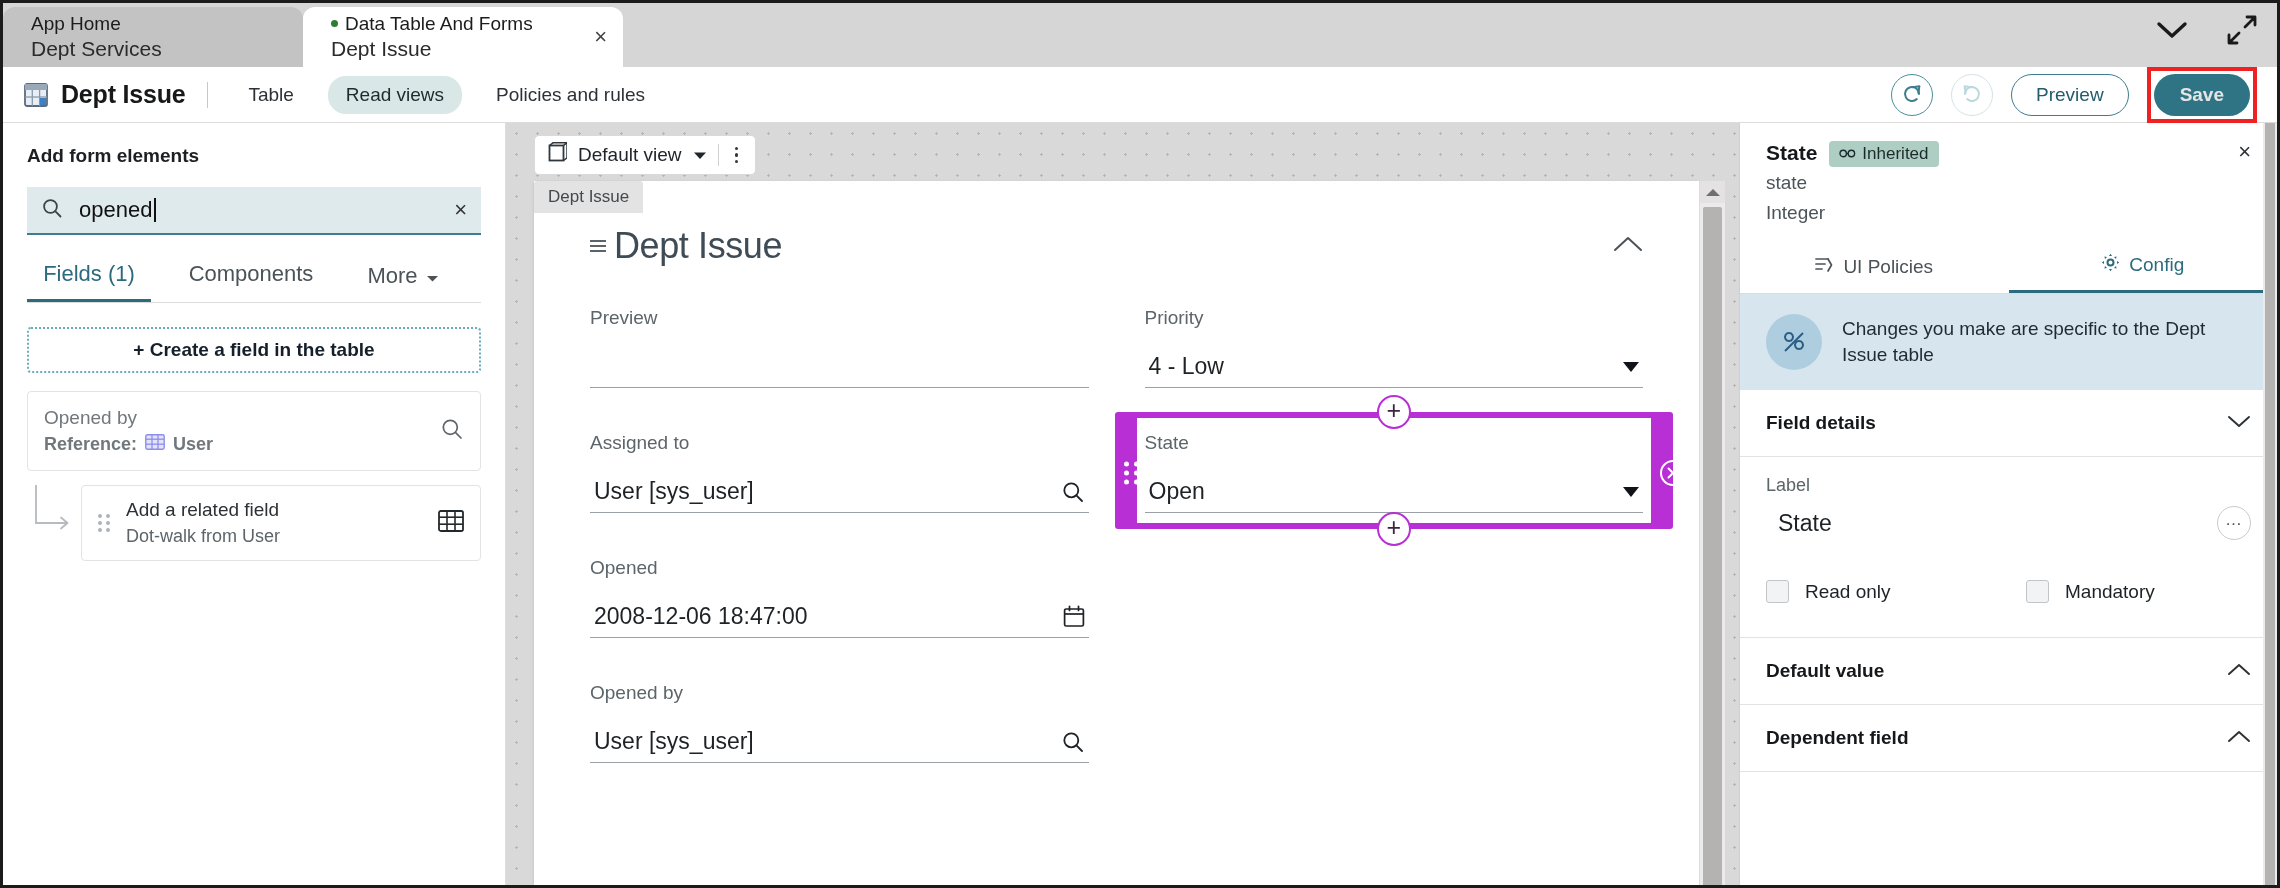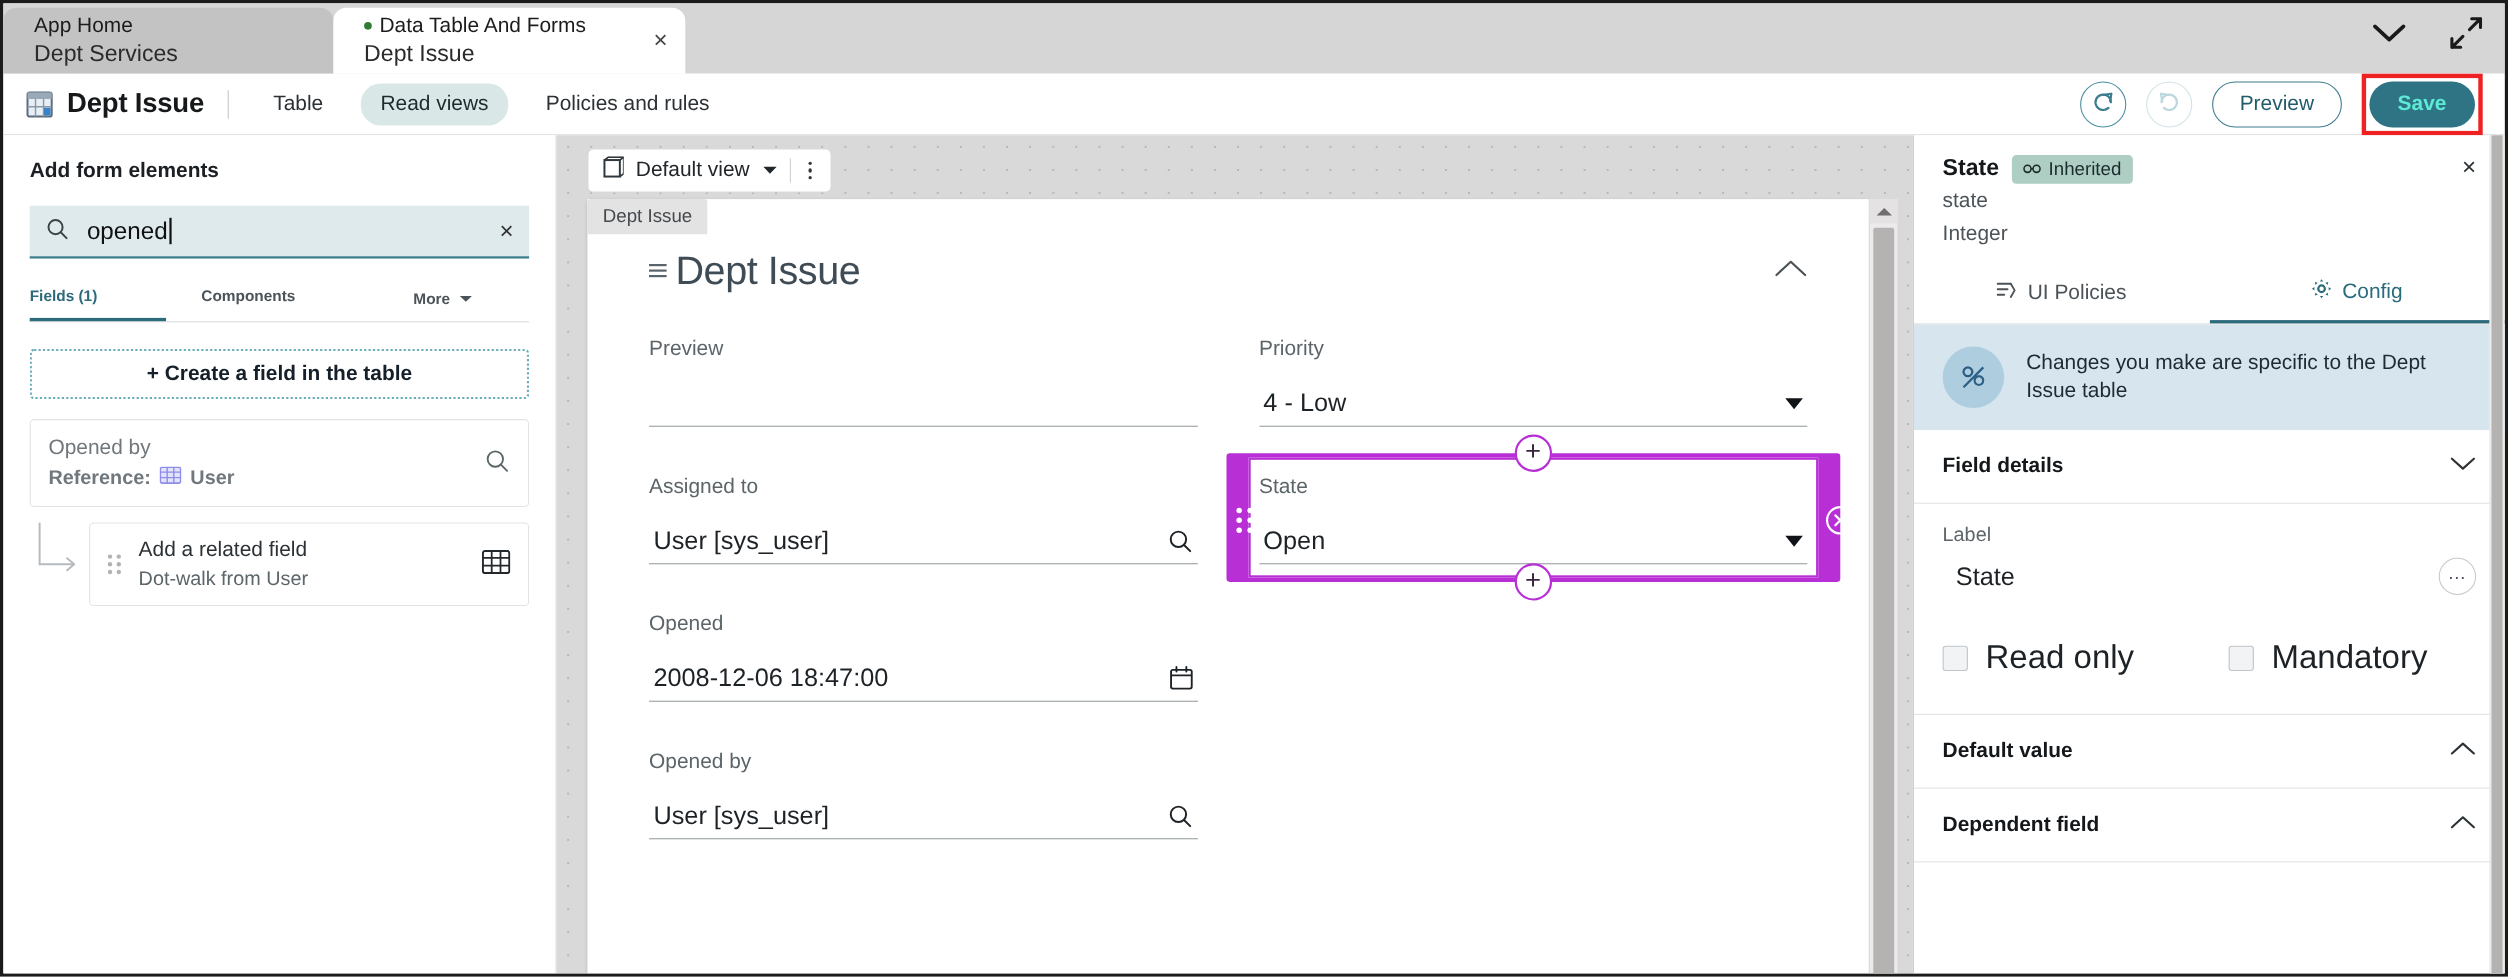--- a/index.html
+++ b/index.html
@@ -69,21 +69,21 @@
     height: 42px; padding: 0 24px; border-radius: 21px; border: 1.6px solid #3c7d8e;
     color: #235c6b; font-size: 19px; display: flex; align-items: center;
     background: #fff; cursor: pointer;
   }
   .save-wrap {
     border: 4px solid #ee2222; padding: 3px; background: #fff;
     display: flex; align-items: center;
   }
   .btn-primary {
     height: 42px; padding: 0 26px; border-radius: 21px; background: #2f7484;
-    color: #5eead4; font-size: 19px; font-weight: bold; display: flex;
+    color: #e5e5e5; font-size: 19px; font-weight: bold; display: flex;
     align-items: center; cursor: pointer; border: none;
   }
 
   
   .main { position: absolute; left: 0; top: 120px; width: 2274px; height: 762px; display: flex; }
 
   
   .left {
     width: 503px; background: #fff; border-right: 1px solid #dcdcdc;
     padding: 22px 24px 0 24px; position: relative; flex: none;
@@ -96,22 +96,22 @@
   .search-val {
     flex: 1; font-size: 22px; color: #111; display: flex; align-items: center;
   }
   .caret { width: 1.6px; height: 24px; background: #111; margin-left: 2px; }
   .search-clear { font-size: 22px; color: #333; cursor: pointer; line-height: 1; }
   .tabs-row {
     display: flex; align-items: stretch; border-bottom: 1px solid #dcdcdc;
     margin-top: 14px;
   }
   .ftab {
-    font-size: 14px; color: #4b5358; padding: 12px 0 12px 0; cursor: pointer;
-    position: relative; font-weight: bold;
+    font-size: 22px; color: #4b5358; padding: 12px 0 12px 0; cursor: pointer;
+    text-align: center; position: relative;
   }
   .ftab.sel { color: #2b6b7c; border-bottom: 3px solid #2b6b7c; }
   .ftab.t1 { width: 124px; margin-right: 32px; }
   .ftab.t2 { width: 136px; margin-right: 36px; }
   .ftab.t3 { width: 96px; display: flex; align-items: center; justify-content: center; gap: 8px; }
   .create-field {
     margin-top: 24px; height: 46px; border: 2px dotted #6aaebc; border-radius: 4px;
     display: flex; align-items: center; justify-content: center;
     font-size: 19px; font-weight: bold; color: #15202a; cursor: pointer; background: #fff;
   }
@@ -273,21 +273,21 @@
     font-size: 17px; color: #49525a; cursor: pointer; background: #fff; flex: none;
     letter-spacing: 1px; padding-bottom: 7px;
   }
   .cbrow { display: flex; align-items: center; margin-top: 40px; padding-bottom: 34px; }
   .cbitem { display: flex; align-items: center; gap: 16px; cursor: pointer; }
   .cbitem.c1 { width: 260px; }
   .cbox {
     width: 23px; height: 23px; border: 1px solid #c0c5c9; border-radius: 3px;
     background: #f2f3f4; flex: none;
   }
-  .cblabel { font-size: 30px; color: #1d2226; }
+  .cblabel { font-size: 19px; color: #1d2226; }
   .divider { height: 1px; background: #e3e3e3; }
   
   .rscroll {
     position: absolute; right: 0; top: 0; bottom: 0; width: 14px; background: #eceaea;
   }
   .rscroll-thumb {
     position: absolute; left: 2px; right: 2px; top: 0; bottom: 0; background: #b5b2b2;
   }
 </style>
 </head>

